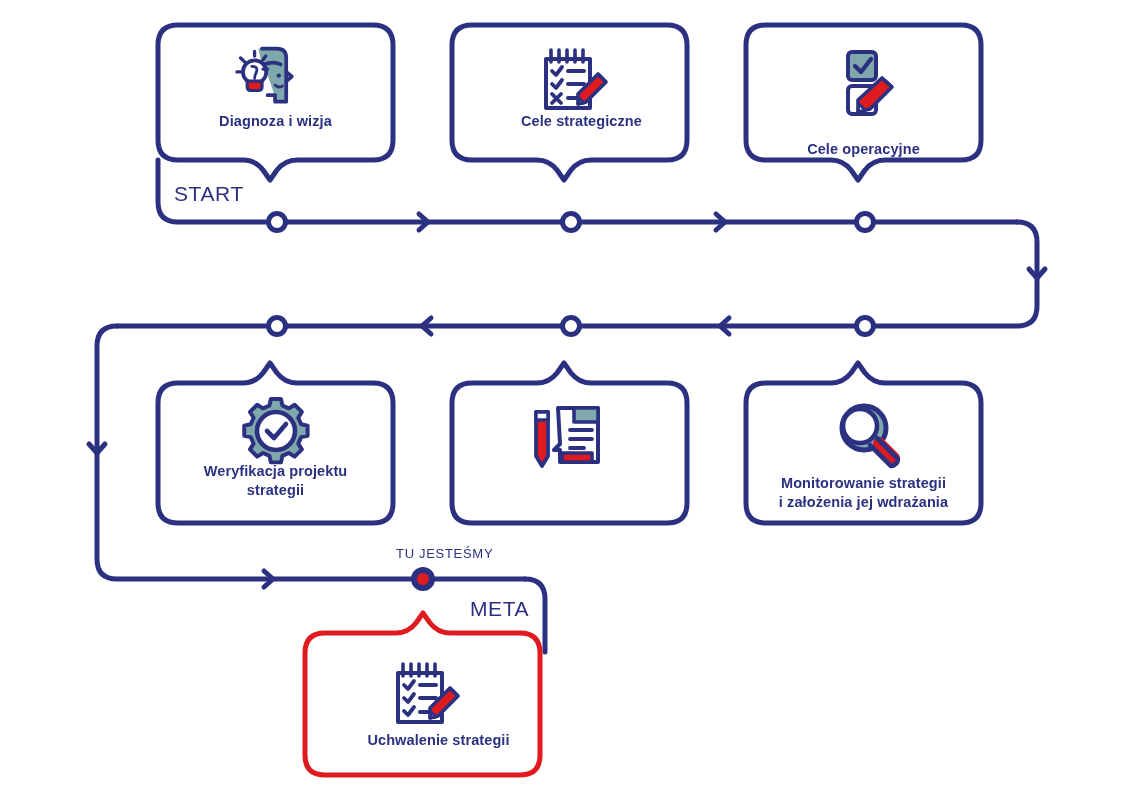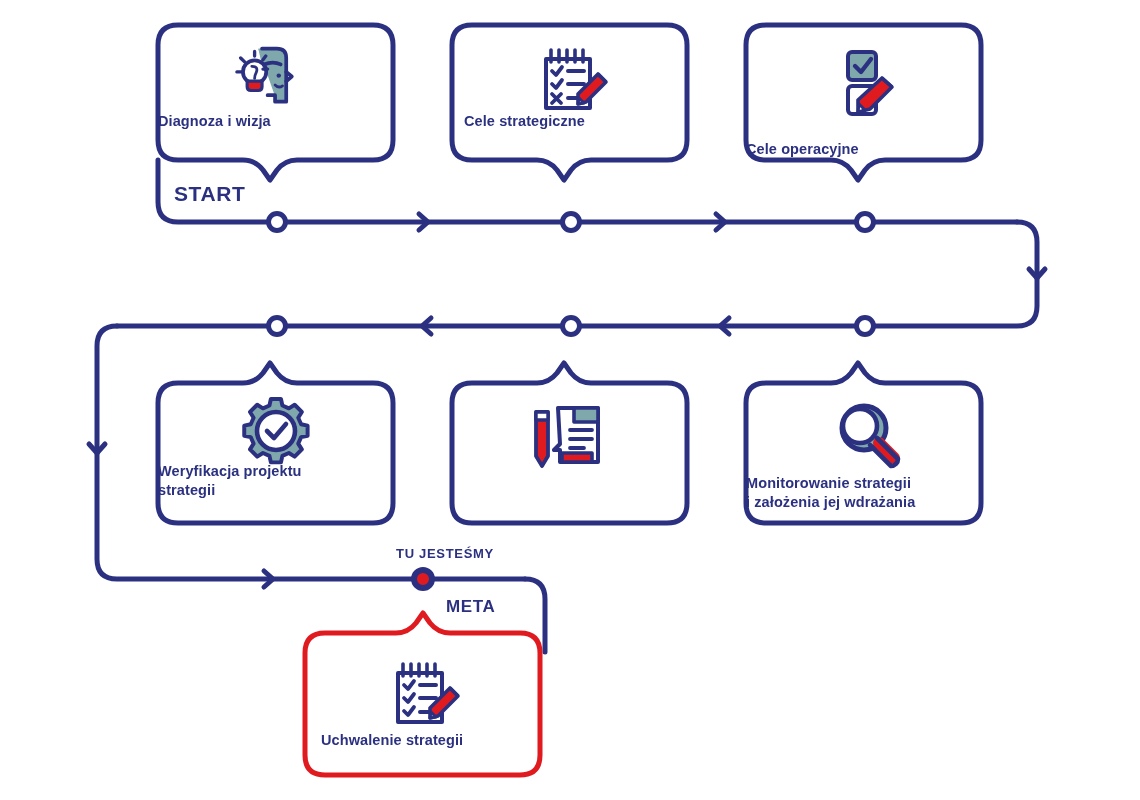--- a/index.html
+++ b/index.html
@@ -6,38 +6,39 @@
   body{
     width:1140px;height:800px;overflow:hidden;
     font-family:"Liberation Sans","DejaVu Sans",sans-serif;
     position:relative;
   }
   #stage{position:absolute;left:0;top:0;width:1140px;height:800px;}
   #flowsvg{position:absolute;left:0;top:0;width:1140px;height:800px;}
 
   .card-label{
     position:absolute;
+    text-align:center;
     font-weight:bold;
     color:#2B3180;
     font-size:14.5px;
     line-height:1.3;
     letter-spacing:.1px;
     white-space:pre-line;
     pointer-events:none;
   }
   .card-label.red-card{color:#2B3180;}
 
   .track-label{
     position:absolute;
-    font-weight:bold;
+    font-weight:normal;
     color:#2B3180;
     letter-spacing:.6px;
   }
   #label-start{font-size:21px;left:174px;top:182px;}
-  #label-meta{font-size:17px;left:446px;top:597px;text-align:center;}
+  #label-meta{font-size:21px;left:470px;top:597px;text-align:center;}
   #label-here{font-size:13px;left:372px;top:546px;letter-spacing:.7px;margin-left:24px;}
 </style>
 </head>
 <body>
 
 <div id="stage">
 
   <svg id="flowsvg" viewBox="0 0 1140 800">
     <defs>
       <style>

